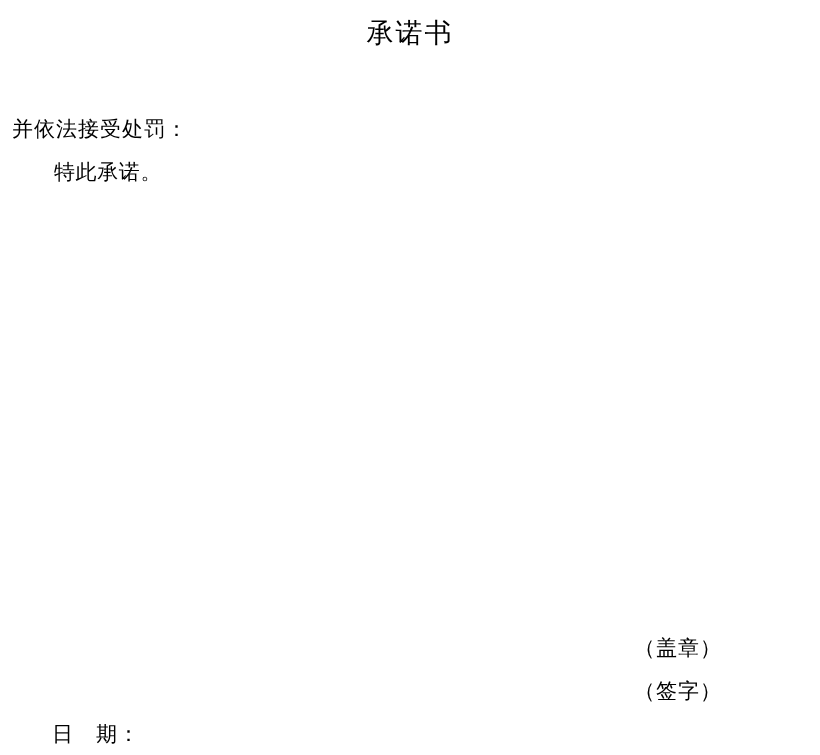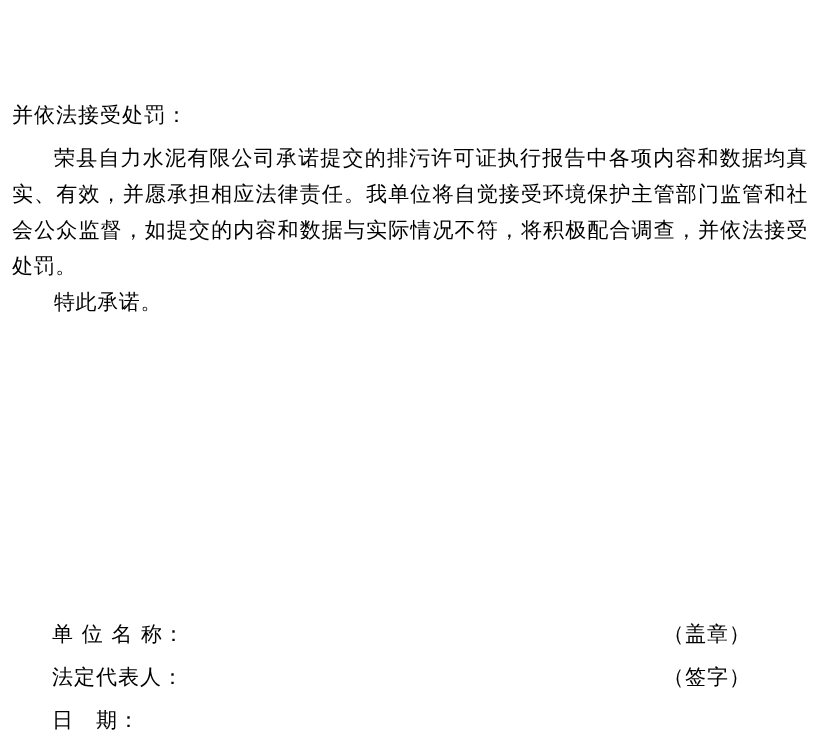--- a/index.html
+++ b/index.html
@@ -66,50 +66,48 @@
   .sig-row {
     display: flex;
     align-items: baseline;
     height: 43px;
   }
   .sig-label {
     white-space: pre;
   }
   .sig-right {
     margin-left: auto;
-    margin-right: 49px;
+    margin-right: 78px;
     white-space: pre;
   }
   .sig-value {
     white-space: pre;
   }
 </style>
 </head>
 <body>
 
 <div class="page">
 
+  <h1 class="doc-title">承诺书</h1>
 
   <div class="recipient">并依法接受处罚：</div>
 
   <div class="body-block">
-    <p class="para">荣县自力水泥有限公司承诺提交的排污许可证执行报告中各项内容和数据均真实、有效，并愿承担相应法律责任。我单位将自觉接受环境保护主管部门监管和社会公众监督，如提交的内容和数据与实际情况不符，将积极配合调查，并依法接受处罚。</p>
     <p class="para">特此承诺。</p>
   </div>
 
   <div class="signature-block">
 
     <div class="sig-row">
-      <span class="sig-label">单 位 名 称：</span>
       <span class="sig-value"></span>
       <span class="sig-right">（盖章）</span>
     </div>
 
     <div class="sig-row">
-      <span class="sig-label">法定代表人：</span>
       <span class="sig-value"></span>
       <span class="sig-right">（签字）</span>
     </div>
 
     <div class="sig-row">
       <span class="sig-label">日　期：</span>
     </div>
 
   </div>
 

